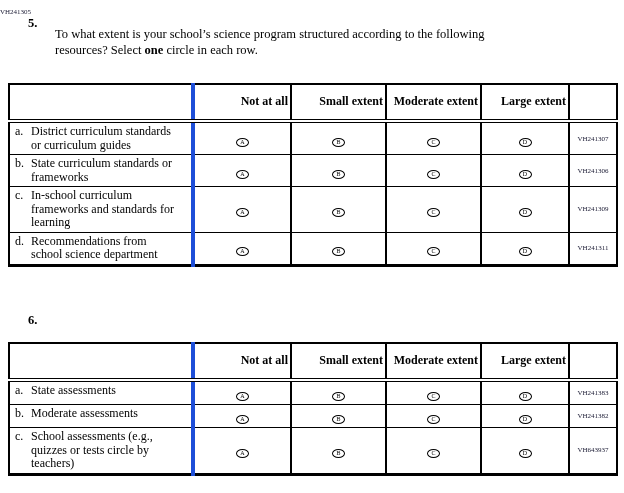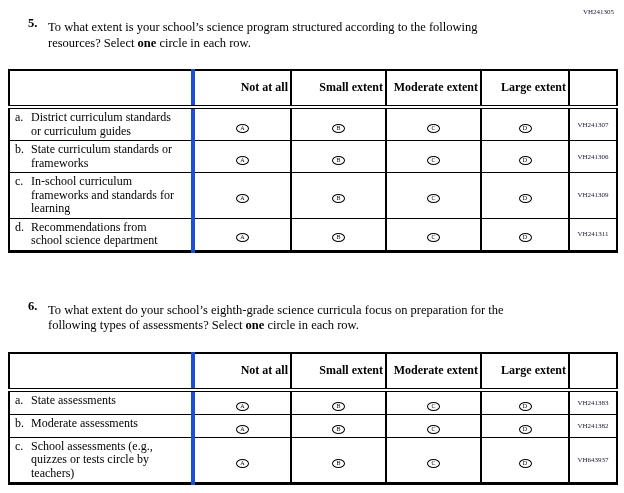--- a/index.html
+++ b/index.html
@@ -4,26 +4,26 @@
 <style>
   html,body{margin:0;padding:0;}
   body{
     width:624px;height:493px;background:#ffffff;color:#000;
     font-family:"Liberation Serif","DejaVu Serif",serif;
     overflow:hidden;position:relative;
   }
   .question{position:relative;}
   .question + .question{margin-top:46px;}
   .accnum{
-    text-align:right;padding:8px 10px 0 0;font-size:7px;line-height:8px;
+    text-align:left;padding:8px 10px 0 0;font-size:7px;line-height:8px;
     color:#1a1a33;letter-spacing:0;
   }
   .prompt{display:flex;margin:0 0 0 28px;}
   .qnum{font-weight:bold;font-size:12.5px;line-height:15.5px;width:16px;flex:none;}
-  .qtext{margin:4px;font-size:12.5px;line-height:15.5px;}
+  .qtext{margin:11px;font-size:12.5px;line-height:15.5px;}
   .q5 .qtext{width:442px;}
   .q6 .qtext{width:487px;}
   table.grid{
     border-collapse:collapse;table-layout:fixed;width:608px;
     margin:14px 0 0 8px;border:2px solid #000;border-bottom-width:3px;
   }
   .c-stub{width:184px}.c-o1{width:98px}.c-o2{width:95px}.c-o3{width:95px}.c-o4{width:88px}.c-code{width:48px}
   th,td{border:1px solid #000;vertical-align:middle;}
   th{
     font-size:12px;font-weight:bold;text-align:right;line-height:13.5px;
@@ -140,21 +140,20 @@
             </span></td>
           <td class="codecol">VH241311</td>
         </tr>
       </tbody>
     </table>
 </section>
 
 <section class="question q6">
   <div class="prompt">
     <span class="qnum">6.</span>
-    <p class="qtext"><span>To what extent do your school’s eighth-grade science curricula focus on preparation for the following types of assessments? Select </span><b>one</b><span> circle in each row.</span></p>
   </div>
   <table class="grid">
       <colgroup>
         <col class="c-stub">
         <col class="c-o1">
         <col class="c-o2">
         <col class="c-o3">
         <col class="c-o4">
         <col class="c-code">
       </colgroup>

